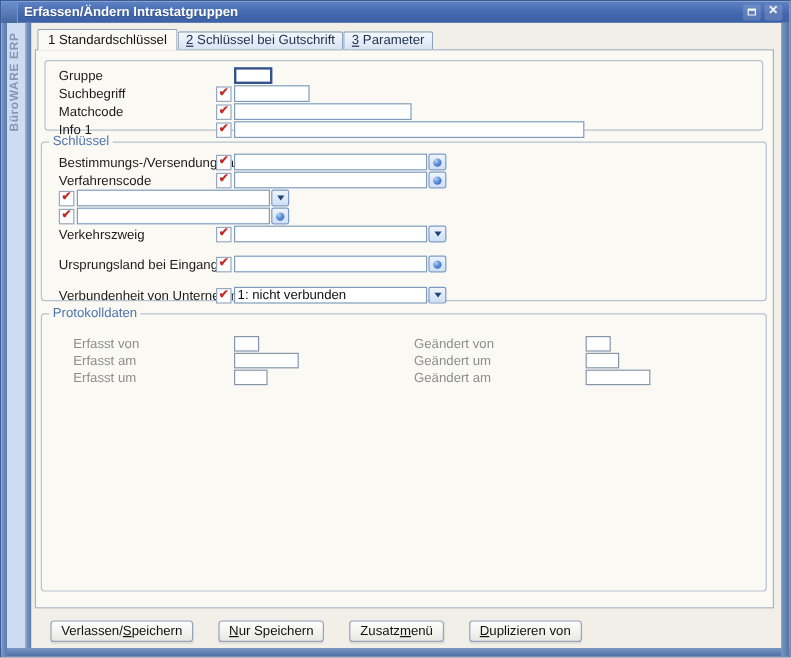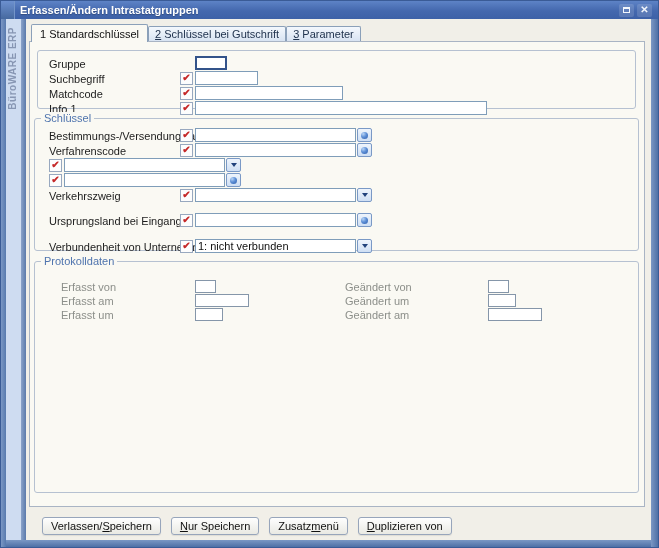--- a/index.html
+++ b/index.html
@@ -89,21 +89,21 @@
   .pcol-right{flex:0 0 auto;}
   .pf-label{width:109px;flex:0 0 auto;color:#8c8f8a;white-space:nowrap;}
   .pf-label.r{width:118px;}
   .ptxt{height:13px;border:1px solid #8596a9;background:#fff;padding:0 2px;
     font-family:"Liberation Sans",sans-serif;font-size:11px;}
   .w-von{width:21px;}
   .w-am{width:54px;}
   .w-um{width:28px;}
   .prow{display:flex;align-items:center;height:13px;margin-bottom:1px;gap:25px;}
   
-  .button-row{position:absolute;left:16px;bottom:5px;display:flex;gap:10px;}
+  .button-row{position:absolute;left:16px;bottom:5px;display:flex;gap:21px;}
   .btn{height:18px;padding:0 8px;border:1px solid #97a5bb;border-radius:3px;
     background:linear-gradient(#fefefe,#e9e9e3);
     font-family:"Liberation Sans",sans-serif;font-size:11px;color:#111;
     display:flex;align-items:center;white-space:nowrap;cursor:default;
     box-shadow:0 1px 1px rgba(0,0,0,0.08);}
   .mn{text-decoration:underline;}
 </style>
 </head>
 <body>
 

